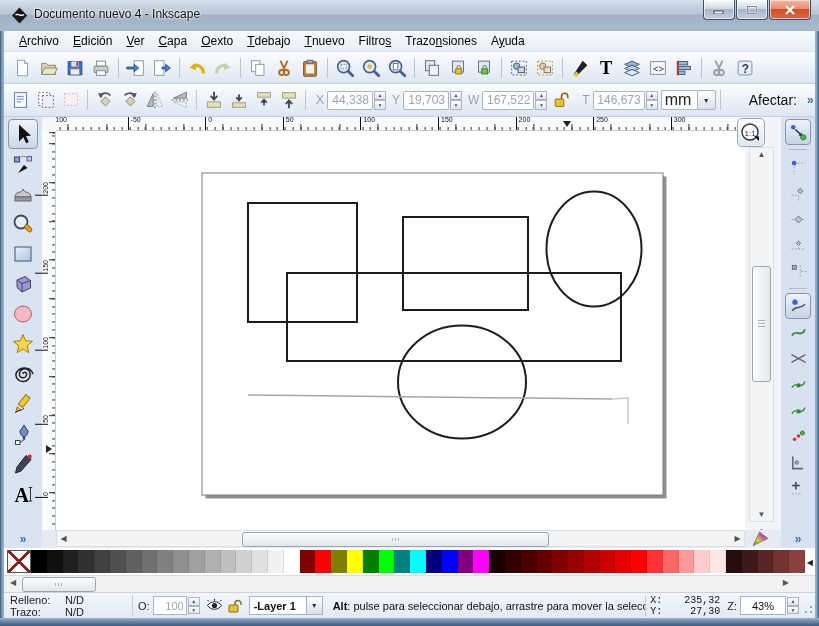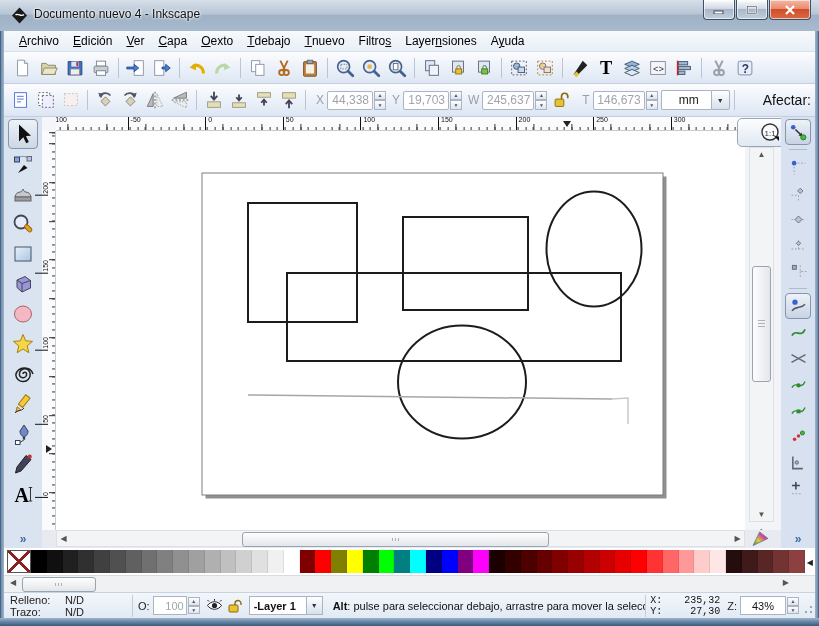--- a/index.html
+++ b/index.html
@@ -35,21 +35,21 @@
   .tbtn[data-type="sep"]::before{content:"";width:1px;height:20px;background:#b9c5d6;}
   .snapbtn[data-type="sep"]{height:9px;width:24px;}
   .snapbtn[data-type="sep"]::before{content:"";height:1px;width:18px;background:#b0bccd;}
   .spinfield{display:flex;align-items:center;flex:none;}
   .spinfield .lbl{color:#9aa0aa;margin:0 3px 0 6px;font-size:12px;}
   .spinfield .box{width:46px;height:19px;background:#fff;border:1px solid #aab4c2;border-radius:2px;display:flex;align-items:center;justify-content:flex-end;padding-right:3px;font-size:12px;color:#a0a4ac;box-sizing:border-box;}
   .spinfield .box.w{width:52px;}
   .spinner{width:12px;height:19px;display:flex;flex-direction:column;margin-left:1px;box-sizing:border-box;}
   .spinner span{flex:1;border:1px solid #aab4c2;background:linear-gradient(180deg,#fefefe,#dde4ee);font-size:5px;line-height:4px;color:#556;display:flex;align-items:center;justify-content:center;}
   .combo{display:flex;height:20px;margin-left:5px;flex:none;}
-  .combo .val{background:#fff;border:1px solid #aab4c2;border-right:none;width:32px;display:flex;align-items:center;padding-left:17px;font-size:12px;color:#222;border-radius:2px 0 0 2px;}
+  .combo .val{background:#fff;border:1px solid #aab4c2;border-right:none;width:32px;display:flex;align-items:center;padding-left:3px;font-size:16px;color:#222;border-radius:2px 0 0 2px;}
   .combo .btn{width:17px;border:1px solid #aab4c2;background:linear-gradient(180deg,#fefefe,#d7e0ec);display:flex;align-items:center;justify-content:center;font-size:7px;color:#334;border-radius:0 2px 2px 0;}
   .affect{font-size:14px;color:#111;margin-left:24px;font-weight:normal;}
   .chev{color:#3b6ea5;font-size:12px;font-weight:bold;}
   .toolbar2 .chev{margin-left:10px;}
   
   .main{position:absolute;left:4px;right:4px;top:117px;height:413px;background:#f2f4f7;}
   .toolbox{position:absolute;left:0;top:0;width:38px;bottom:0;background:#dae3f0;display:flex;flex-direction:column;align-items:center;padding-top:2px;box-sizing:border-box;}
   .toolbtn{width:30px;height:30px;display:flex;align-items:center;justify-content:center;border-radius:4px;border:1px solid transparent;box-sizing:border-box;}
   .toolbtn[data-active="true"]{background:linear-gradient(180deg,#eef2f8,#ccd7e6);border:1px solid #8595ab;}
   .toolbtn svg{width:24px;height:24px;}
@@ -66,21 +66,21 @@
   .vruler{position:absolute;left:38px;width:14px;top:14px;bottom:0;background:#fafbfc;border-right:1px solid #c8ccd2;box-sizing:border-box;
     background-image:
       repeating-linear-gradient(180deg,#333 0 1px,transparent 1px 38.8px),
       repeating-linear-gradient(180deg,#333 0 1px,transparent 1px 7.76px);
     background-size:6px 100%,3px 100%;background-position:100% 12.2px,100% 4.44px;background-repeat:repeat-y;}
   .vruler .rlabel{position:absolute;left:0;font-size:7px;color:#111;writing-mode:vertical-rl;transform:rotate(180deg);}
   .vruler .rlabel::before{content:"";position:absolute;top:-2px;left:1px;width:13px;height:1px;background:#111;}
   .vmarker{position:absolute;left:4px;width:0;height:0;border-top:4px solid transparent;border-bottom:4px solid transparent;border-left:6px solid #222;}
   .canvas{position:absolute;left:52px;top:14px;width:689px;height:399px;background:#ffffff;overflow:hidden;}
   .canvas svg{display:block;}
-  .one-one{position:absolute;left:733px;top:1px;width:26px;height:27px;display:flex;align-items:center;justify-content:center;background:linear-gradient(180deg,#fdfdfe,#e0e8f2);border:1px solid #98a6b8;border-radius:5px;padding-left:20px;}
+  .one-one{position:absolute;left:733px;top:1px;width:26px;height:27px;display:flex;align-items:center;justify-content:center;background:linear-gradient(180deg,#fdfdfe,#e0e8f2);border:1px solid #98a6b8;border-radius:5px;}
   .vscroll{position:absolute;left:745px;top:30px;width:25px;height:375px;background:#f3f4f6;border:1px solid #dcdfe3;box-sizing:border-box;}
   .vscroll .arr{position:absolute;left:0;right:0;height:13px;display:flex;align-items:center;justify-content:center;font-size:8px;color:#555;}
   .vscroll .arr.up{top:0;}
   .vscroll .arr.down{bottom:0;}
   .vscroll .thumb{position:absolute;left:2px;right:2px;top:118px;height:114px;background:linear-gradient(90deg,#fdfdfd,#e3e6ea);border:1px solid #9aa4b0;border-radius:3px;}
   .vscroll .thumb::after{content:"";position:absolute;left:5px;right:5px;top:50%;height:7px;margin-top:-4px;background:repeating-linear-gradient(180deg,#aab2bc 0 1px,transparent 1px 3px);}
   .cwheel{position:absolute;left:747px;top:408px;width:22px;height:22px;}
   .snapbar{position:absolute;left:777px;top:0;width:34px;bottom:0;background:#d8e1ef;display:flex;flex-direction:column;align-items:center;padding-top:2px;box-sizing:border-box;}
   .snapbtn{width:26px;height:26px;display:flex;align-items:center;justify-content:center;border-radius:4px;border:1px solid transparent;box-sizing:border-box;flex:none;}
   .snapbtn[data-active="true"]{background:linear-gradient(180deg,#eef2f8,#c7d3e4);border:1px solid #8595ab;}
@@ -470,21 +470,21 @@
 
   <div class="menubar">
     <span class="menuitem"><span></span><u>A</u><span>rchivo</span></span>
       <span class="menuitem"><span></span><u>E</u><span>dición</span></span>
       <span class="menuitem"><span></span><u>V</u><span>er</span></span>
       <span class="menuitem"><span></span><u>C</u><span>apa</span></span>
       <span class="menuitem"><span></span><u>O</u><span>exto</span></span>
       <span class="menuitem"><span></span><u>T</u><span>debajo</span></span>
       <span class="menuitem"><span></span><u>T</u><span>nuevo</span></span>
       <span class="menuitem"><span>Filtro</span><u>s</u><span></span></span>
-      <span class="menuitem"><span>Layer</span><u>n</u><span>siones</span></span>
+      <span class="menuitem"><span>Trazo</span><u>n</u><span>siones</span></span>
       <span class="menuitem"><span>A</span><u>y</u><span>uda</span></span>
   </div>
 
   <div class="toolbar toolbar1">
     <div class="tbtn">
         <svg>
           <use href="#i-new"></use>
         </svg>
       </div>
       <div class="tbtn">
@@ -694,21 +694,21 @@
     <div class="spinfield">
       <span class="lbl">Y</span>
       <span class="box">19,703</span>
       <span class="spinner">
           <span>▲</span>
           <span>▼</span>
         </span>
     </div>
     <div class="spinfield">
       <span class="lbl">W</span>
-      <span class="box w">245,637</span>
+      <span class="box w">167,522</span>
       <span class="spinner">
           <span>▲</span>
           <span>▼</span>
         </span>
     </div>
     <div class="tbtn" style="margin:0 2px;">
       <svg viewBox="0 0 24 24">
           <rect x="4.5" y="11" width="9.5" height="8" rx="1" fill="#e8c430" stroke="#8a6a10"></rect>
           <path d="M11.5 11 V8 A3.4 3.4 0 0 1 18.3 8 V10.2" fill="none" stroke="#8a6a10" stroke-width="1.8"></path>
         </svg>

